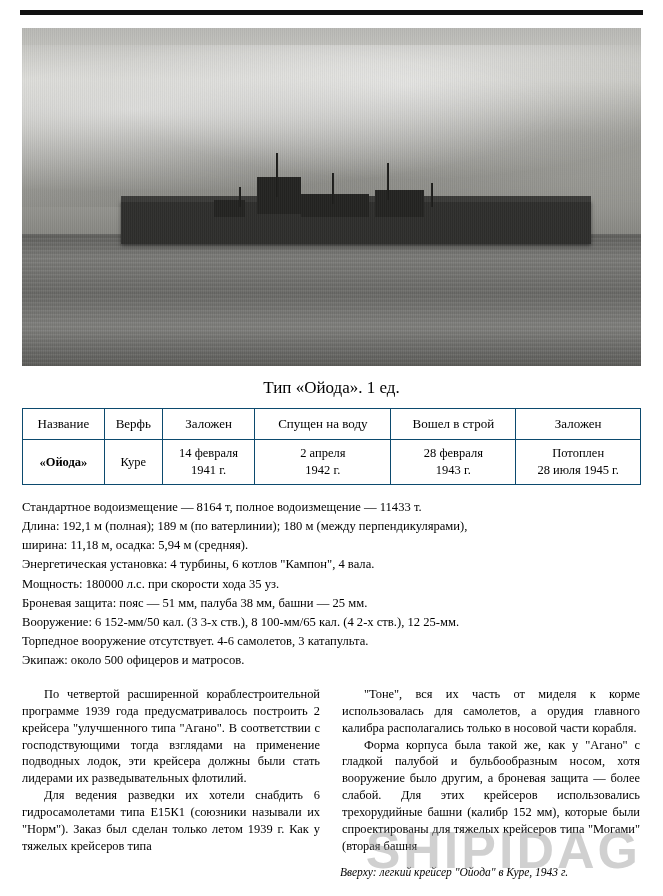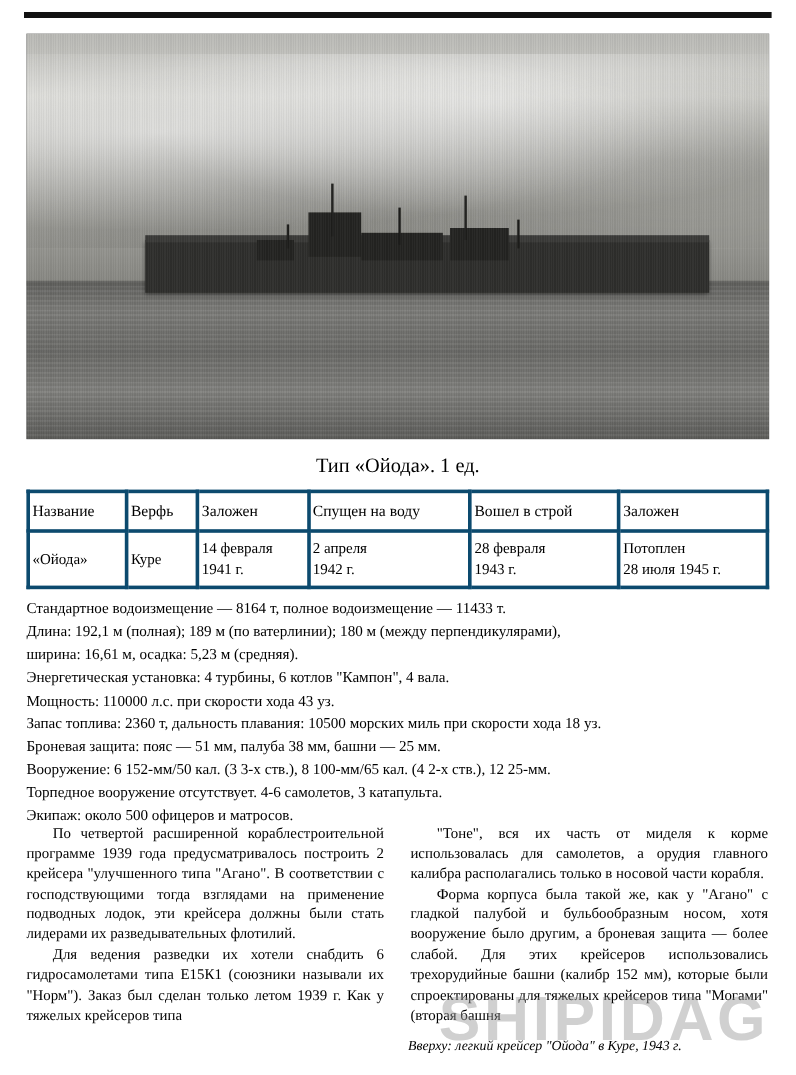--- a/index.html
+++ b/index.html
@@ -116,35 +116,35 @@
   }
   table.specs {
     position: absolute;
     left: 22px;
     top: 408px;
     width: 619px;
     border-collapse: collapse;
     font-size: 12.5px;
   }
   table.specs th, table.specs td {
-    border: 3px solid #0c4a6e;
-    text-align: left;
+    border: 1px solid #0c4a6e;
+    text-align: center;
     vertical-align: middle;
     padding: 4px 2px;
     line-height: 1.35;
   }
   table.specs th {
     font-weight: normal;
     height: 22px;
     font-size: 13px;
   }
   table.specs td {
     height: 36px;
   }
-  td.shipname { font-weight: normal; }
+  td.shipname { font-weight: bold; }
   .specs-lines {
     position: absolute;
     left: 22px;
     top: 498px;
     width: 619px;
     text-align: left;
     font-size: 12.6px;
     line-height: 1.52;
   }
   .columns {
@@ -243,24 +243,23 @@
           <span>Потоплен</span><br>
           <span>28 июля 1945 г.</span>
         </td>
       </tr>
     </tbody>
   </table>
 
   <div class="specs-lines">
     <div>Стандартное водоизмещение — 8164 т, полное водоизмещение — 11433 т.</div>
     <div>Длина: 192,1 м (полная); 189 м (по ватерлинии); 180 м (между перпендикулярами),</div>
-    <div>ширина: 16,61 м, осадка: 5,23 м (средняя).</div>
+    <div>ширина: 11,18 м, осадка: 5,94 м (средняя).</div>
     <div>Энергетическая установка: 4 турбины, 6 котлов "Кампон", 4 вала.</div>
-    <div>Мощность: 110000 л.с. при скорости хода 43 уз.</div>
-    <div>Запас топлива: 2360 т, дальность плавания: 10500 морских миль при скорости хода 18 уз.</div>
+    <div>Мощность: 180000 л.с. при скорости хода 35 уз.</div>
     <div>Броневая защита: пояс — 51 мм, палуба 38 мм, башни — 25 мм.</div>
     <div>Вооружение: 6  152-мм/50 кал. (3 3-х ств.), 8  100-мм/65 кал. (4 2-х ств.), 12  25-мм.</div>
     <div>Торпедное вооружение отсутствует. 4-6 самолетов, 3 катапульта.</div>
     <div>Экипаж: около 500 офицеров и матросов.</div>
   </div>
 
   <div class="columns">
     <div class="col">
       <p>По четвертой расширенной кораблестроительной программе 1939 года предусматривалось построить 2 крейсера "улучшенного типа "Агано". В соответствии с господствующими тогда взглядами на применение подводных лодок, эти крейсера должны были стать лидерами их разведывательных флотилий.</p>
       <p>Для ведения разведки их хотели снабдить 6 гидросамолетами типа Е15К1 (союзники называли их "Норм"). Заказ был сделан только летом 1939 г. Как у тяжелых крейсеров типа</p>

